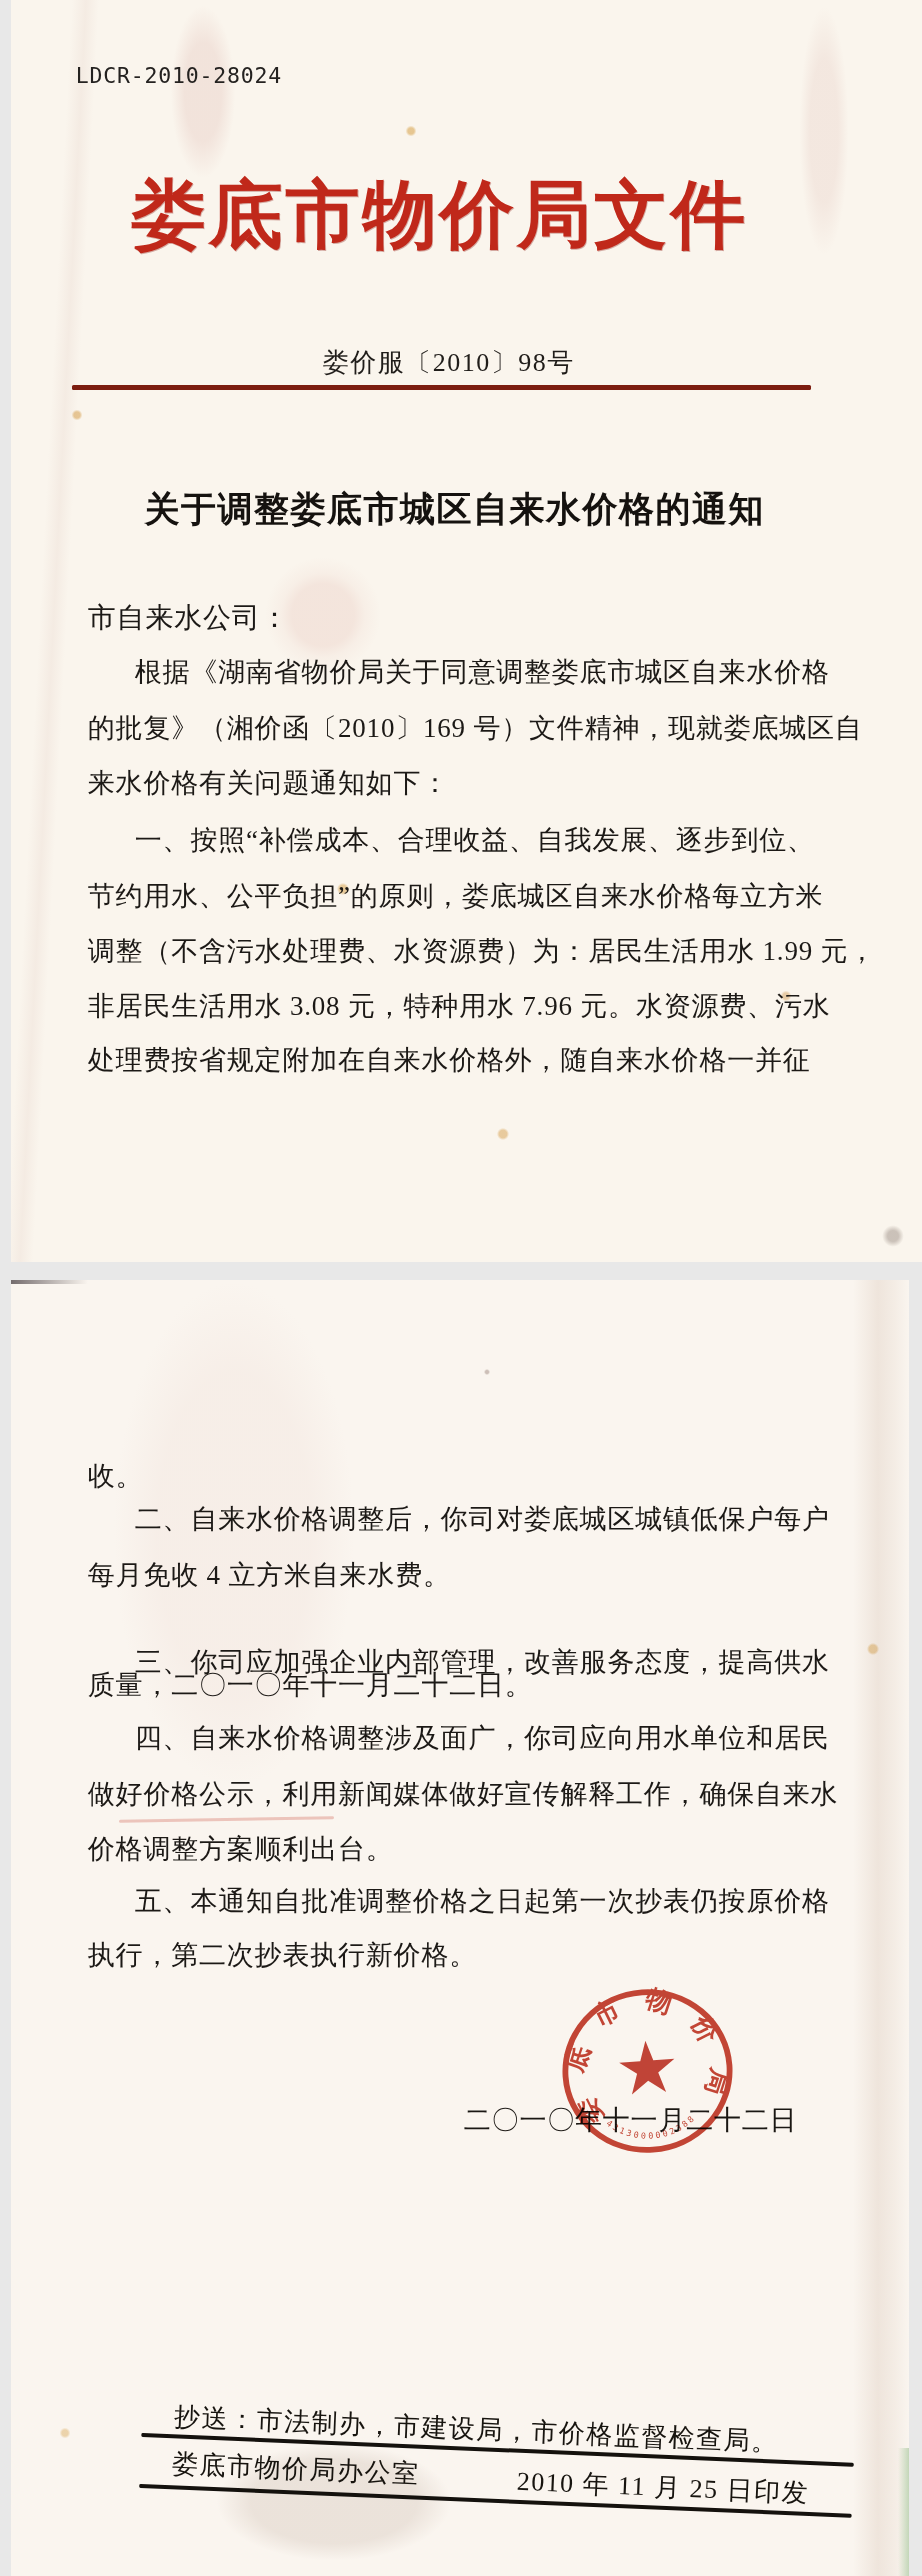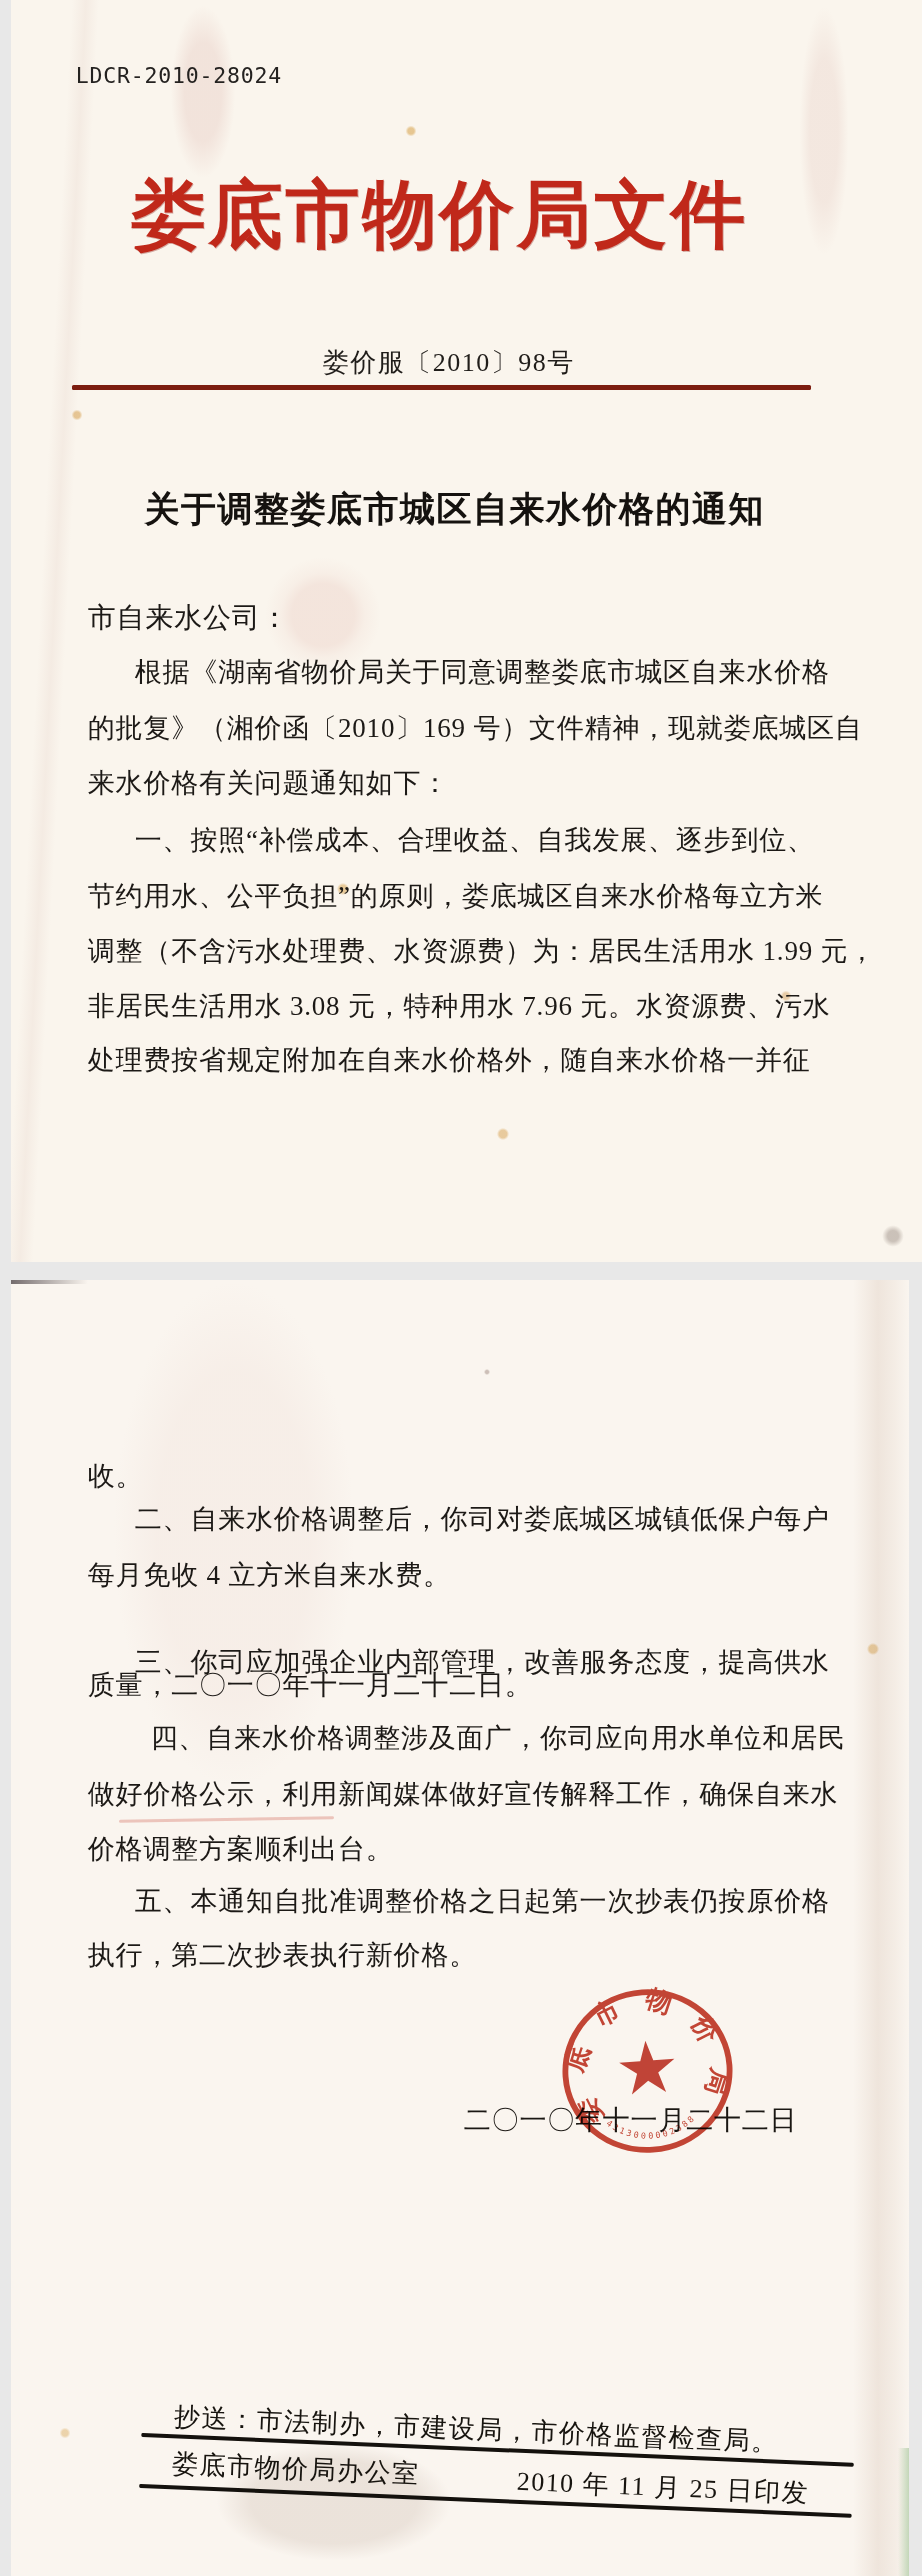--- a/index.html
+++ b/index.html
@@ -86,21 +86,21 @@
 
 <div class="page" id="page2">
 
   <div class="abs smudge-top" style="left:0;top:0;width:77px;"></div>
 
   <div class="abs body-line" style="left:77px;top:178px;">收。</div>
   <div class="abs body-line" style="left:124px;top:221px;">二、自来水价格调整后，你司对娄底城区城镇低保户每户</div>
   <div class="abs body-line" style="left:77px;top:277px;">每月免收 4 立方米自来水费。</div>
   <div class="abs body-line" style="left:124px;top:332px;margin-top:32px;">三、你司应加强企业内部管理，改善服务态度，提高供水</div>
   <div class="abs body-line" style="left:77px;top:387px;">质量，二〇一〇年十一月二十二日。</div>
-  <div class="abs body-line" style="left:124px;top:440px;margin-left:16px;">四、自来水价格调整涉及面广，你司应向用水单位和居民</div>
+  <div class="abs body-line" style="left:124px;top:440px;">四、自来水价格调整涉及面广，你司应向用水单位和居民</div>
   <div class="abs body-line" style="left:77px;top:496px;">做好价格公示，利用新闻媒体做好宣传解释工作，确保自来水</div>
   <div class="abs red-smudge" style="left:108px;top:538px;width:215px;"></div>
   <div class="abs body-line" style="left:77px;top:551px;">价格调整方案顺利出台。</div>
   <div class="abs body-line" style="left:124px;top:603px;">五、本通知自批准调整价格之日起第一次抄表仍按原价格</div>
   <div class="abs body-line" style="left:77px;top:657px;">执行，第二次抄表执行新价格。</div>
 
   <div class="abs date-line" style="left:453px;top:822px;">二〇一〇年十一月二十二日</div>
 
   <div class="abs seal-wrap" style="left:533px;top:694px;width:207px;height:194px;">
     <svg width="207" height="194" viewBox="0 0 300 300">

